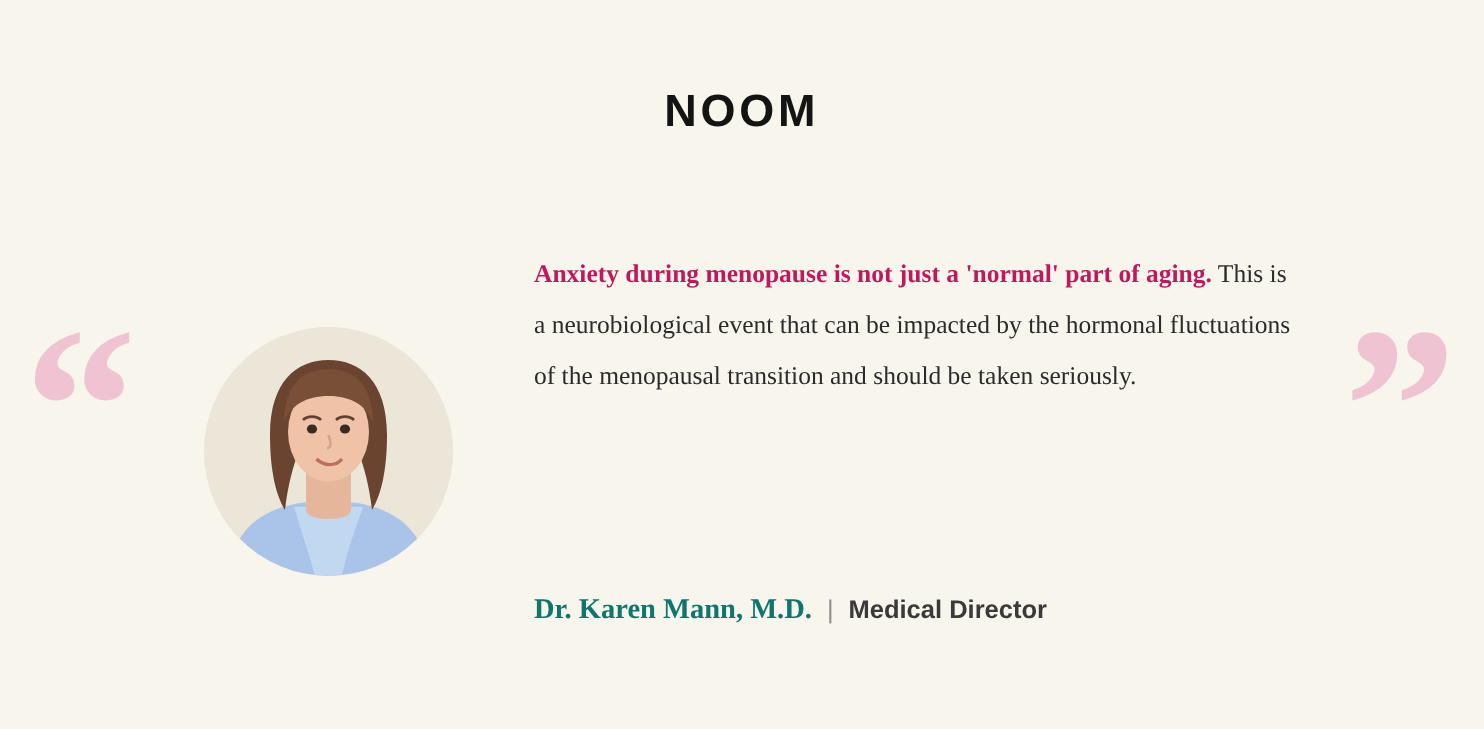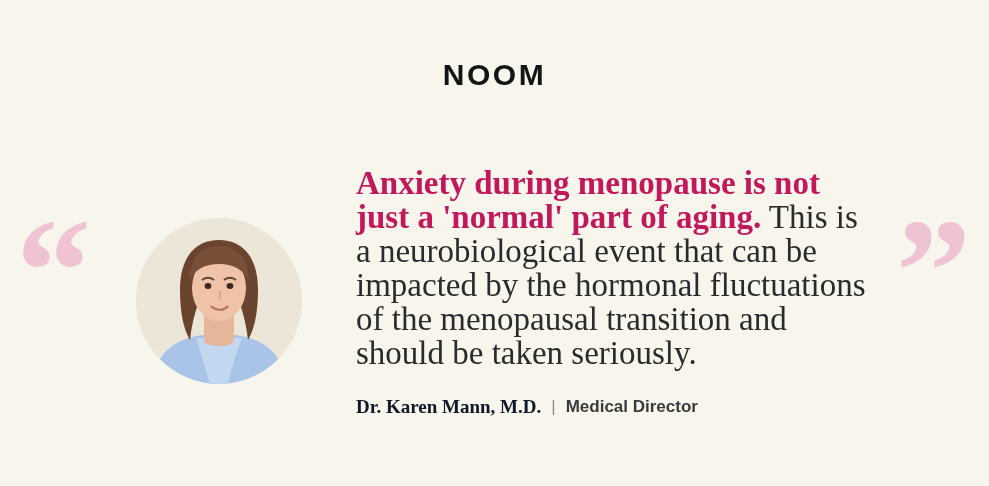--- a/index.html
+++ b/index.html
@@ -66,42 +66,42 @@
     height: 166px;
   }
   .quote-block {
     position: absolute;
     left: 356px;
     top: 166px;
     width: 510px;
   }
   .quote-text {
     font-family: "Liberation Serif", serif;
-    font-size: 33px;
+    font-size: 17px;
     line-height: 34px;
     color: #2b2b2b;
     margin: 0;
   }
   .quote-lead {
     color: #c2185b;
     font-weight: bold;
   }
   .attribution {
     position: absolute;
     left: 356px;
     top: 396px;
     display: flex;
     align-items: center;
     gap: 10px;
   }
   .attr-name {
     font-family: "Liberation Serif", serif;
     font-size: 19px;
     font-weight: bold;
-    color: #0f172a;
+    color: #0f766e;
   }
   .attr-divider {
     color: #8d8d8d;
     font-size: 17px;
     font-family: "Liberation Sans", sans-serif;
   }
   .attr-role {
     font-family: "Liberation Sans", sans-serif;
     font-size: 17px;
     color: #3a3a3a;

